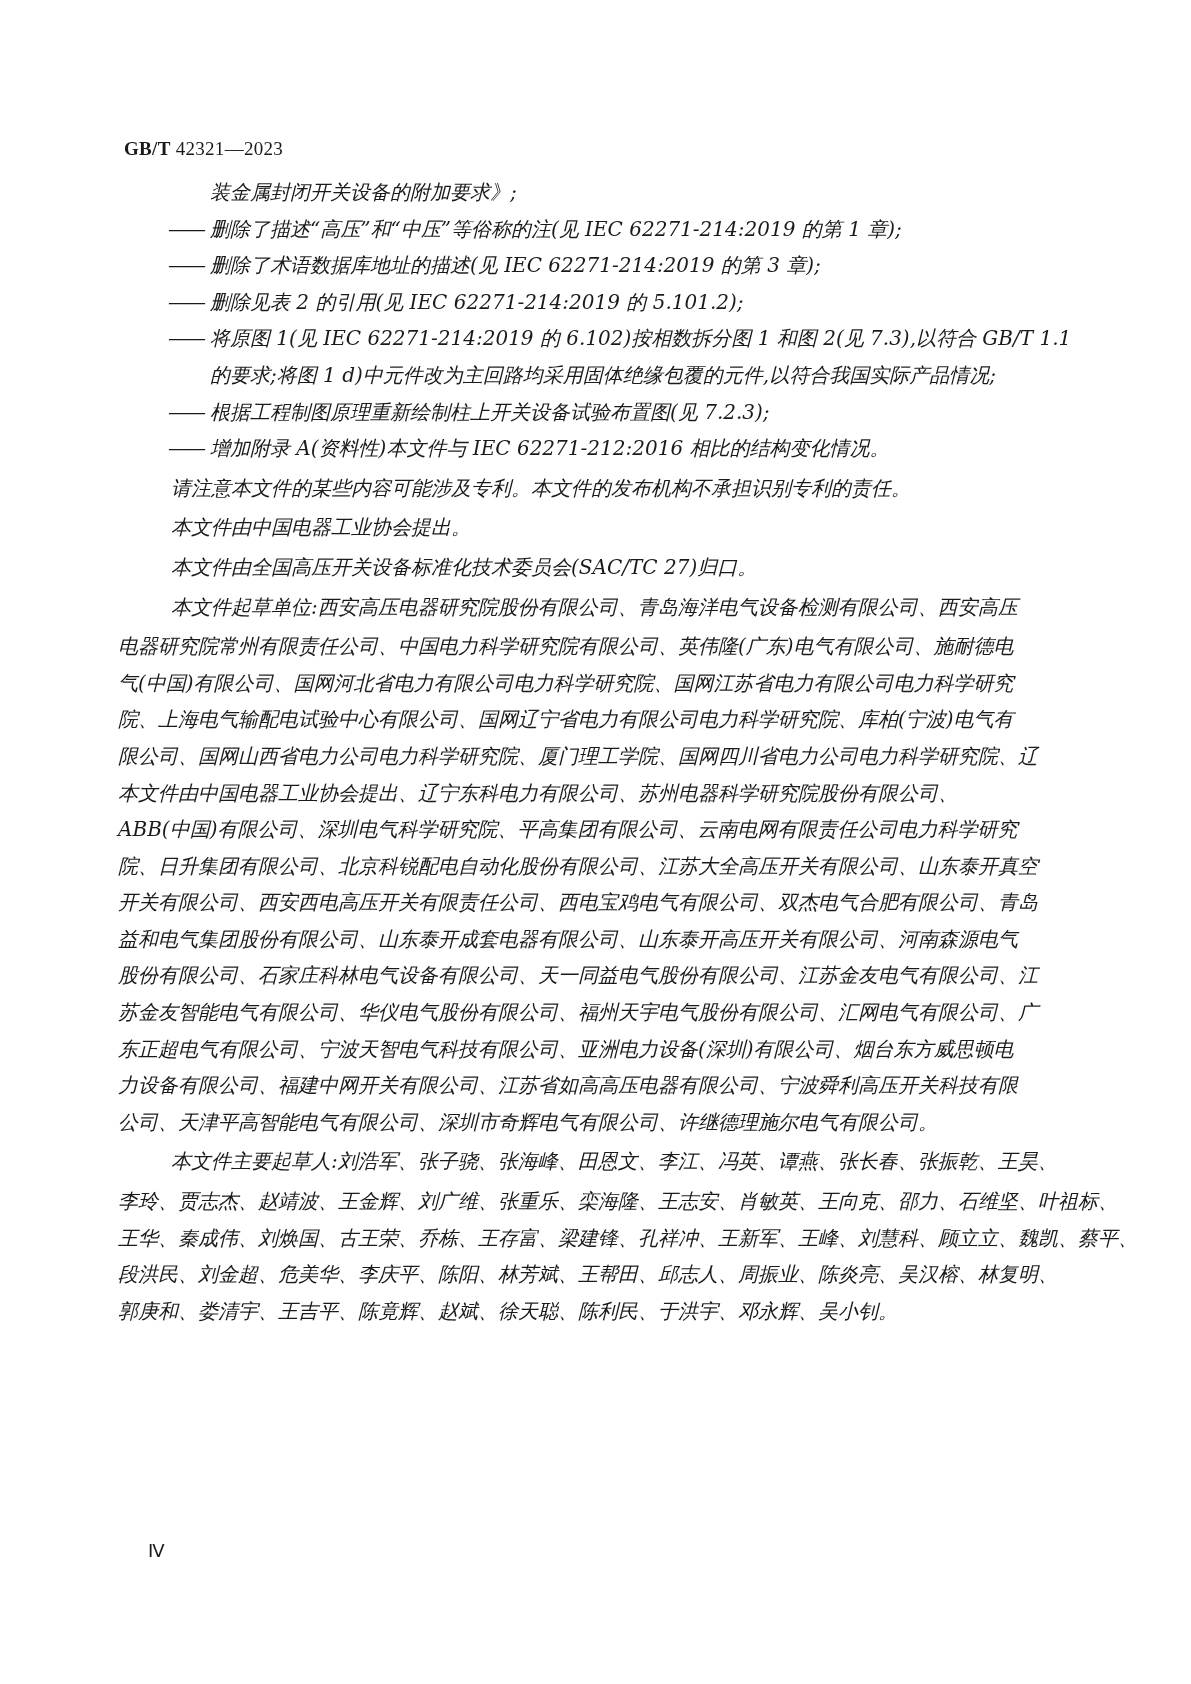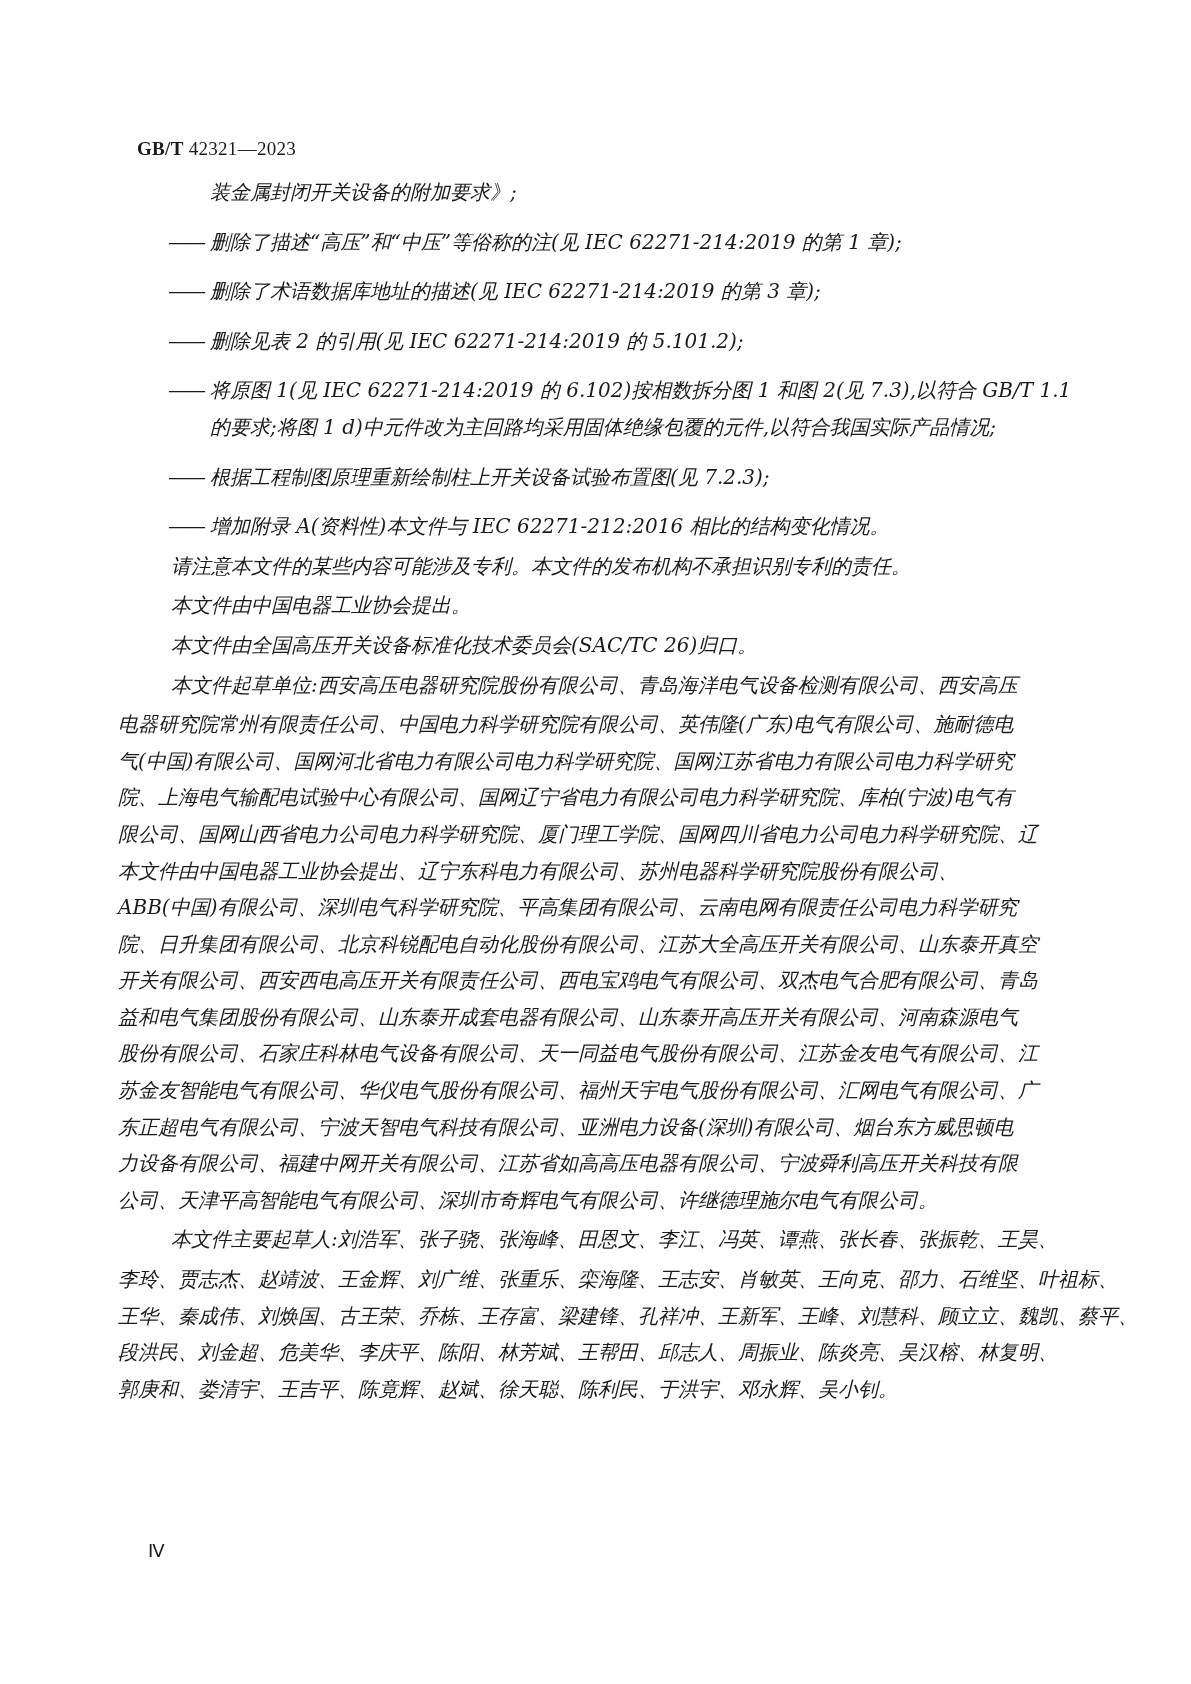--- a/index.html
+++ b/index.html
@@ -1,25 +1,25 @@
 <!DOCTYPE html>
 <html><head>
 <meta charset="utf-8">
 <style>
   html, body { margin: 0; padding: 0; background: #ffffff; }
   body { width: 1191px; height: 1684px; position: relative; overflow: hidden;
          font-family: "DejaVu Serif", "Liberation Serif", serif; color: #1a1a1a; }
   .header { position: absolute; left: 124px; top: 138px; font-size: 19px;
             font-family: "Liberation Serif", "DejaVu Serif", serif; letter-spacing: 0.3px; }
-  .header b { font-weight: bold; margin-left: 13px; }
+  .header b { font-weight: bold; }
   .body { position: absolute; left: 118px; top: 174px; width: 928px;
           font-size: 20px; line-height: 36.6px; font-style: italic; }
   .line { white-space: nowrap; }
   .indent-cont { padding-left: 92px; }
-  .item { padding-left: 50px; margin-top: 13px; }
+  .item { padding-left: 50px; }
   .item .dash { display: inline-block; width: 42px; letter-spacing: -2px; }
   .par-plain { padding-left: 50px; margin: 3px; }
   .page-num { position: absolute; left: 148px; top: 1540px; font-size: 18px;
               font-family: "Liberation Serif", serif; }
 </style>
 </head>
 <body>
 
 <div class="header">
   <b>GB/T</b>
@@ -32,21 +32,21 @@
   <div class="line item"><span class="dash">——</span><span>删除了描述“高压”和“中压”等俗称的注(见 IEC 62271-214:2019 的第 1 章);</span></div>
   <div class="line item"><span class="dash">——</span><span>删除了术语数据库地址的描述(见 IEC 62271-214:2019 的第 3 章);</span></div>
   <div class="line item"><span class="dash">——</span><span>删除见表 2 的引用(见 IEC 62271-214:2019 的 5.101.2);</span></div>
   <div class="line item"><span class="dash">——</span><span>将原图 1(见 IEC 62271-214:2019 的 6.102)按相数拆分图 1 和图 2(见 7.3),以符合 GB/T 1.1</span></div>
   <div class="line indent-cont">的要求;将图 1 d)中元件改为主回路均采用固体绝缘包覆的元件,以符合我国实际产品情况;</div>
   <div class="line item"><span class="dash">——</span><span>根据工程制图原理重新绘制柱上开关设备试验布置图(见 7.2.3);</span></div>
   <div class="line item"><span class="dash">——</span><span>增加附录 A(资料性)本文件与 IEC 62271-212:2016 相比的结构变化情况。</span></div>
 
   <div class="line par-plain">请注意本文件的某些内容可能涉及专利。本文件的发布机构不承担识别专利的责任。</div>
   <div class="line par-plain">本文件由中国电器工业协会提出。</div>
-  <div class="line par-plain">本文件由全国高压开关设备标准化技术委员会(SAC/TC 26)归口。</div>
+  <div class="line par-plain">本文件由全国高压开关设备标准化技术委员会(SAC/TC 27)归口。</div>
 
   <div>
     <div class="line par-plain">本文件起草单位:西安高压电器研究院股份有限公司、青岛海洋电气设备检测有限公司、西安高压</div>
     <div class="line">电器研究院常州有限责任公司、中国电力科学研究院有限公司、英伟隆(广东)电气有限公司、施耐德电</div>
     <div class="line">气(中国)有限公司、国网河北省电力有限公司电力科学研究院、国网江苏省电力有限公司电力科学研究</div>
     <div class="line">院、上海电气输配电试验中心有限公司、国网辽宁省电力有限公司电力科学研究院、库柏(宁波)电气有</div>
     <div class="line">限公司、国网山西省电力公司电力科学研究院、厦门理工学院、国网四川省电力公司电力科学研究院、辽</div>
     <div class="line">本文件由中国电器工业协会提出、辽宁东科电力有限公司、苏州电器科学研究院股份有限公司、</div>
     <div class="line">ABB(中国)有限公司、深圳电气科学研究院、平高集团有限公司、云南电网有限责任公司电力科学研究</div>
     <div class="line">院、日升集团有限公司、北京科锐配电自动化股份有限公司、江苏大全高压开关有限公司、山东泰开真空</div>

